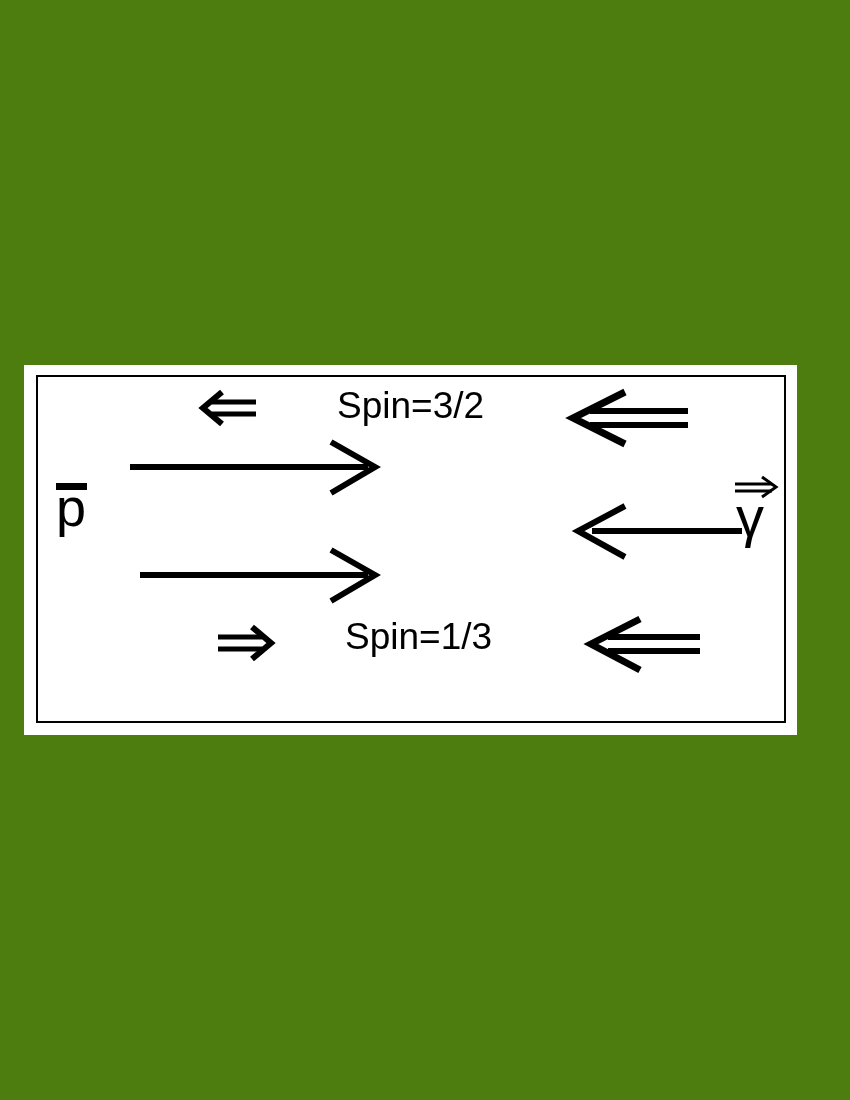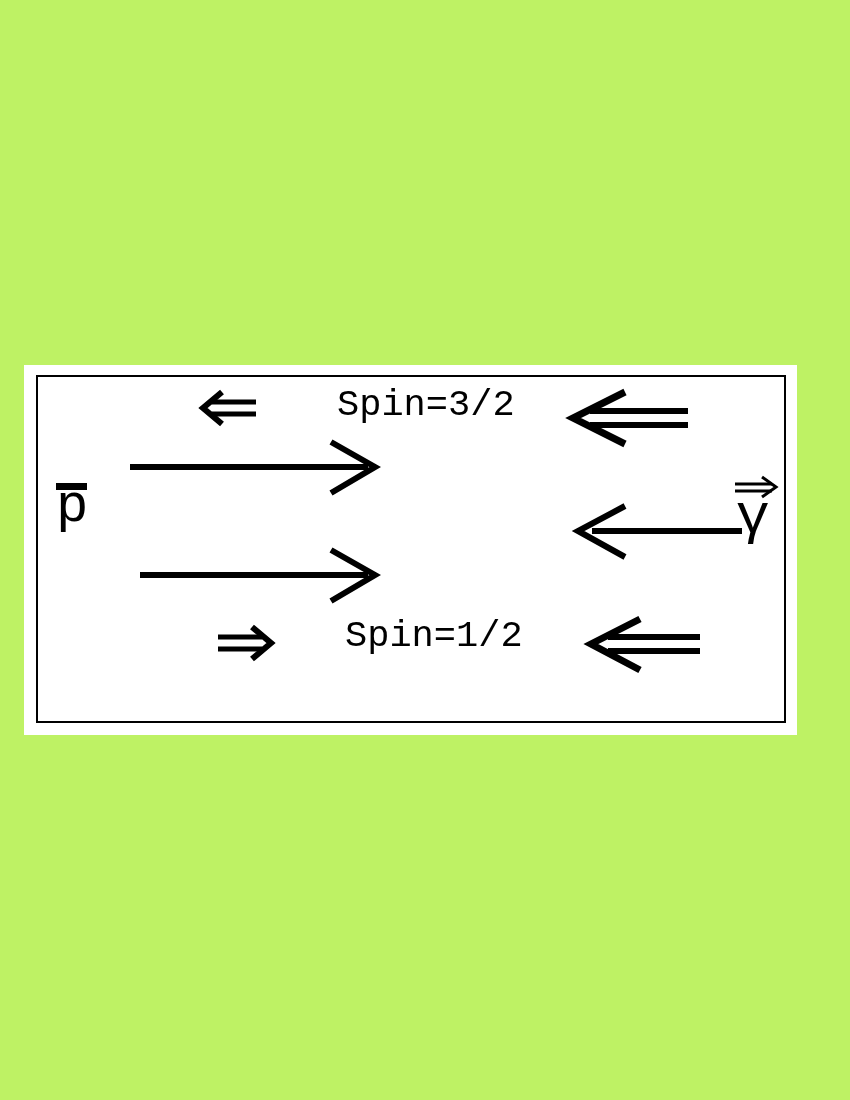--- a/index.html
+++ b/index.html
@@ -5,23 +5,23 @@
 <style>
   html, body {
     margin: 0;
     padding: 0;
     background: #000000;
   }
   #canvas {
     position: relative;
     width: 850px;
     height: 1100px;
-    background: #bef264;
+    background: #4d7c0f;
     overflow: hidden;
-    font-family: Liberation Mono, monospace;
+    font-family: Liberation Sans, sans-serif;
   }
   
   #panel {
     position: absolute;
     left: 24px;
     top: 365px;
     width: 773px;
     height: 370px;
     background: #ffffff;
     box-sizing: border-box;
@@ -147,21 +147,21 @@
         <line x1="735" y1="484" x2="772" y2="484"></line>
         <line x1="735" y1="491" x2="772" y2="491"></line>
         <polyline points="762,477 776,487 762,497" stroke-width="3" stroke-linejoin="miter"></polyline>
       </g>
 
     </g>
   </svg>
 
   <div class="lbl spin-label" id="spin-top">Spin=3/2</div>
 
-  <div class="lbl spin-label" id="spin-bottom">Spin=1/2</div>
+  <div class="lbl spin-label" id="spin-bottom">Spin=1/3</div>
 
   <div id="pbar-wrap">
     <span id="pbar-sym">p</span>
   </div>
   <div id="pbar-overline"></div>
 
   <div id="gamma-wrap">
     <span id="gamma-sym">γ</span>
   </div>
 

